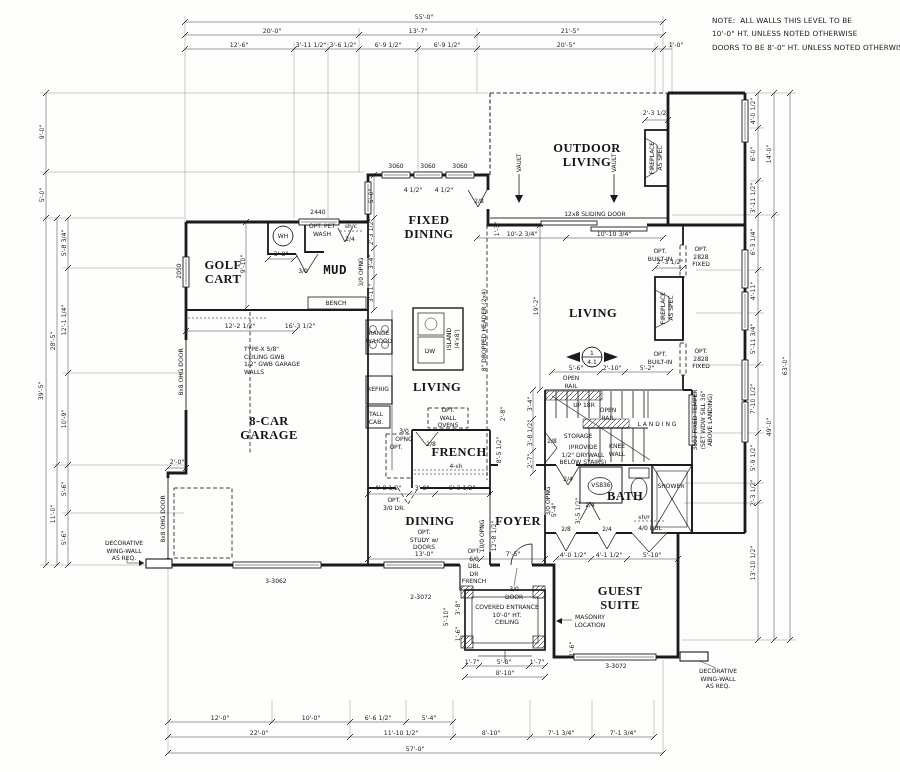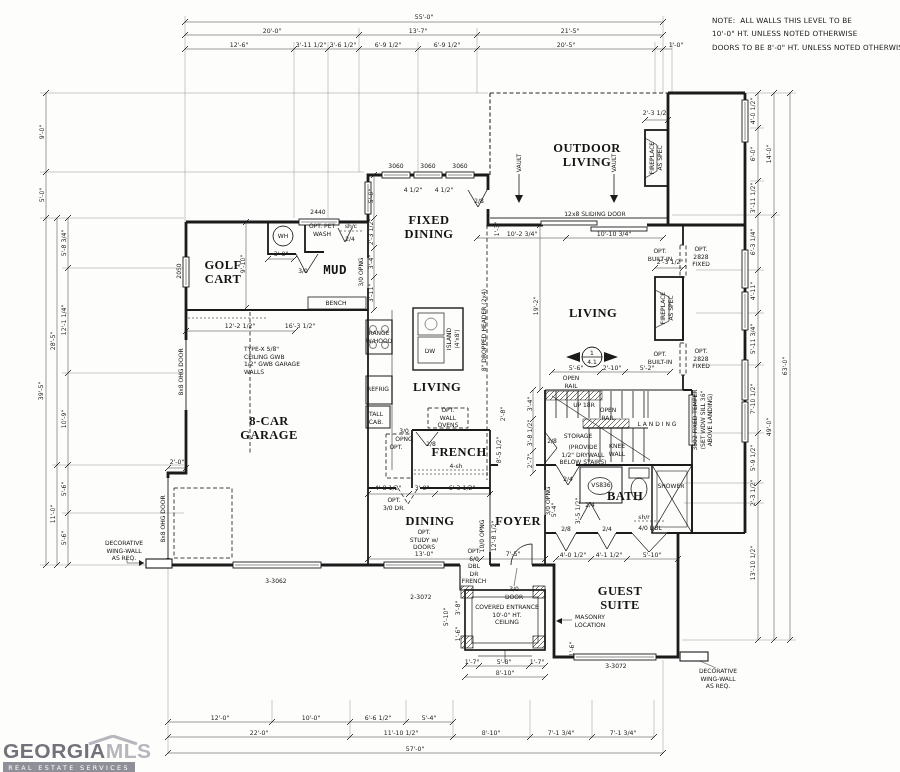--- a/index.html
+++ b/index.html
@@ -428,23 +428,14 @@
       <div class="lbl dim" style="left: 505px; top: 673px;">8'-10"</div>
       <div class="lbl dim" style="left: 413px; top: 190px;">4 1/2"</div>
       <div class="lbl dim" style="left: 444px; top: 190px;">4 1/2"</div>
       <div class="lbl dim" style="left: 300px; top: 326px;">16'-3 1/2"</div>
     </div>
 
   <div class="note">NOTE:  ALL WALLS THIS LEVEL TO BE
 10'-0" HT. UNLESS NOTED OTHERWISE
 DOORS TO BE 8'-0" HT. UNLESS NOTED OTHERWISE</div>
 
-  <div class="logo">
-    <div class="logo-row">
-      <span class="logo-georgia">GEORGIA</span><span class="logo-mls">MLS</span>
-      <svg class="logo-roof" width="52" height="10" viewBox="0 0 52 10">
-        <path d="M2,9 L26,1 L50,9" stroke="#b6b6bd" stroke-width="3" fill="none"></path>
-      </svg>
-    </div>
-    <div class="logo-bar">REAL ESTATE SERVICES</div>
-  </div>
 
 </div>
 
 </body></html>

